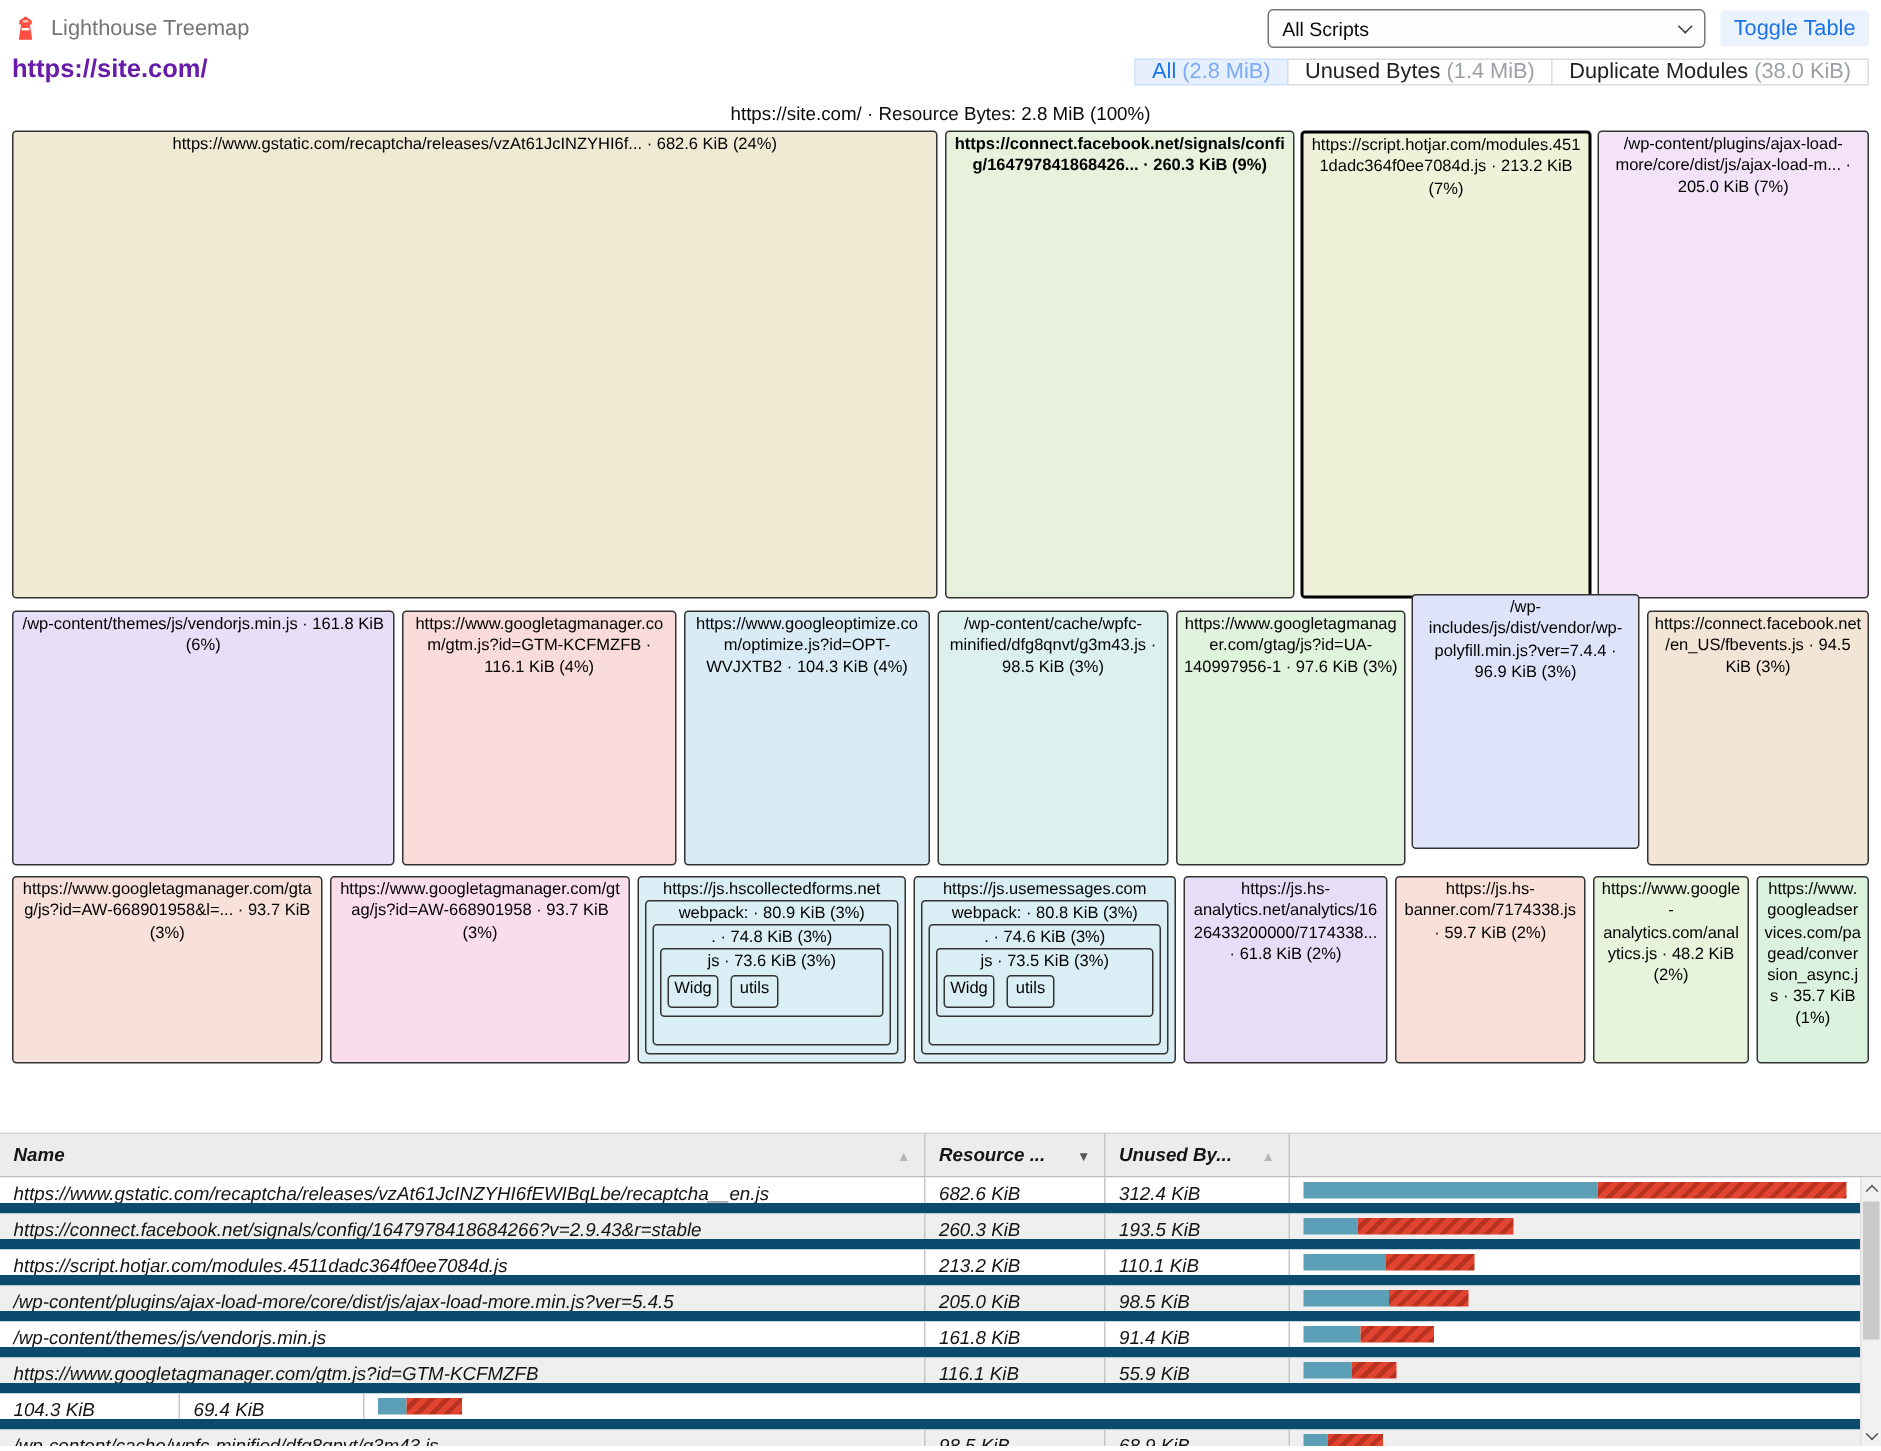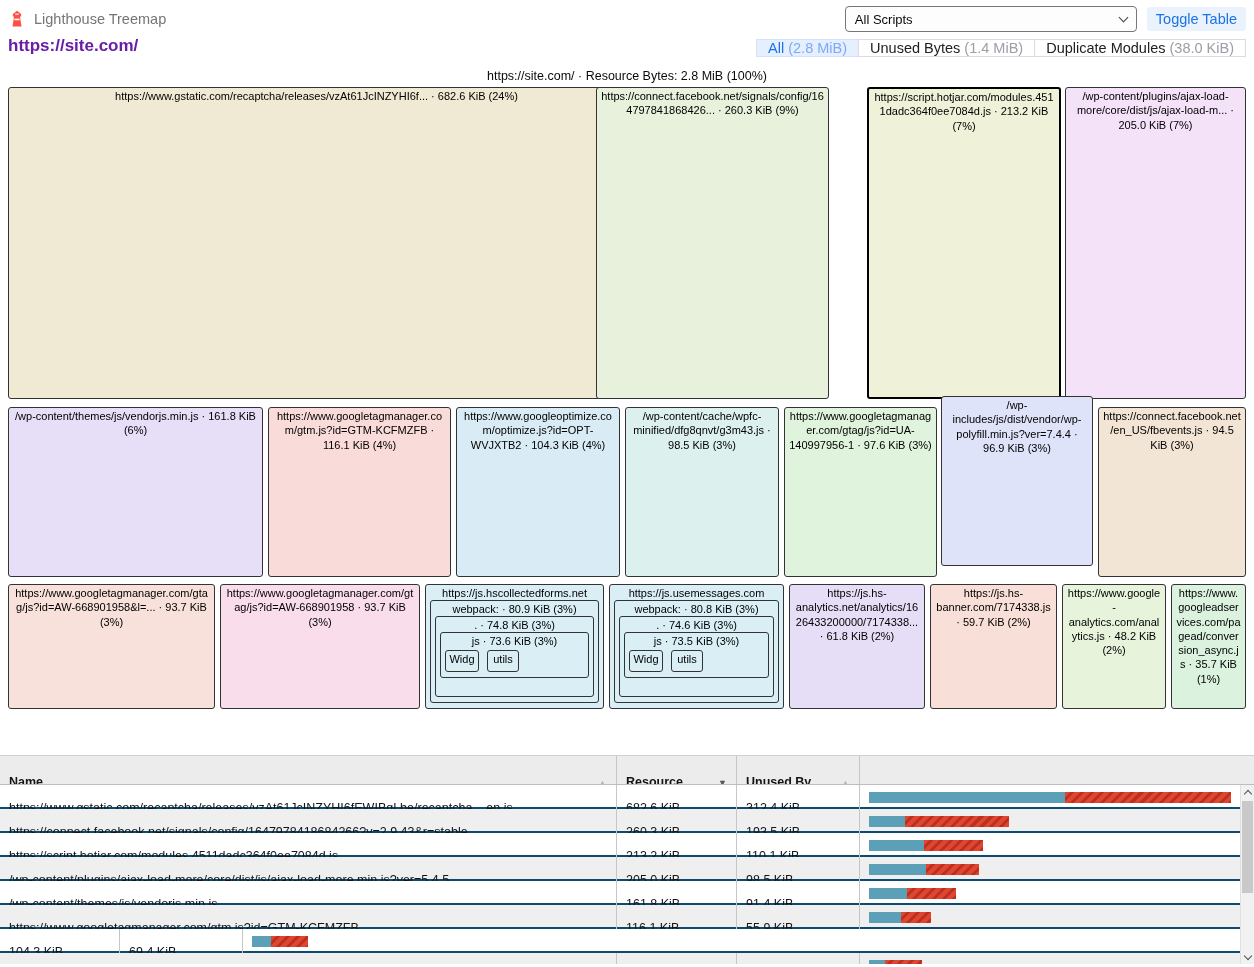--- a/index.html
+++ b/index.html
@@ -32,24 +32,24 @@
   .treemap-title { text-align:center; font-size:12.5px; color:#0a0a0a; margin:0 0 2px; }
   #treemap { position:relative; height:632px; }
   .cell { position:absolute; border:1px solid #333; border-radius:3px; font-size:11px; overflow:hidden; cursor:pointer; }
   .cell.selected { border:2px solid #000; }
   .cell-label { text-align:center; padding:1px 4px 0; overflow-wrap:anywhere; line-height:1.3; color:#000; }
   .nest { position:absolute; border:1px solid #333; border-radius:3px; overflow:hidden; }
   .nest .cell-label { white-space:normal; }
   .nest.tiny .cell-label { padding:1px 2px 0; white-space:nowrap; }
   
   #table { position:relative; margin-top:38px; height:209px; overflow:hidden; }
-  .trow { display:flex; height:24px; line-height:23px; background:#fff; border-bottom:2px solid #0c4a6e; }
+  .trow { display:flex; height:24px; line-height:23px; background:#fff; border-bottom:7px solid #0c4a6e; }
   .trow.even { background:#efefef; }
   .trow.head { height:30px; line-height:29px; background:#ececec; font-weight:bold; color:#3a3a3a; border-top:1px solid #cfcfcf; border-bottom:1px solid #bdbdbd; }
-  .tc { padding:12px 9px; font-size:12.5px; white-space:nowrap; overflow:hidden; color:#141414; }
+  .tc { padding:0 9px; font-size:12.5px; white-space:nowrap; overflow:hidden; color:#141414;font-style:italic; }
   .c-name { width:617px; border-right:1px solid #c6c6c6; }
   .c-res { width:120px; border-right:1px solid #c6c6c6; }
   .c-unused { width:123px; border-right:1px solid #c6c6c6; }
   .c-cov { width:380px; display:flex; align-items:center; }
   .sort-icon { float:right; font-size:9px; color:#b5b5b5; margin-top:1px; }
   .sort-icon.active { color:#555; }
   .bar-used, .bar-unused { display:inline-block; height:11px; }
   
   .vscroll { position:absolute; right:0; top:30px; bottom:0; width:14px; background:#f1f1f1; border-left:1px solid #e0e0e0; }
   .varrow { position:absolute; left:0; width:14px; height:15px; display:flex; align-items:center; justify-content:center; cursor:pointer; }
@@ -84,21 +84,21 @@
       <div class="tab"><span>Unused Bytes </span><span class="detail">(1.4 MiB)</span></div>
       <div class="tab"><span>Duplicate Modules </span><span class="detail">(38.0 KiB)</span></div>
     </div>
 </div>
 
 <div class="treemap-title">https://site.com/ · Resource Bytes: 2.8 MiB (100%)</div>
 <div id="treemap">
     <div class="cell" style="left: 8px; top: 2px; width: 617px; height: 312px; background: rgb(240, 233, 211);">
       <div class="cell-label">https://www.gstatic.com/recaptcha/releases/vzAt61JcINZYHI6f... · 682.6 KiB (24%)</div>
     </div>
-    <div class="cell" style="left: 596px; top: 2px; width: 233px; height: 312px; background: rgb(231, 241, 220);">
+    <div class="cell" style="left: 630px; top: 2px; width: 233px; height: 312px; background: rgb(231, 241, 220); font-weight: bold;">
       <div class="cell-label">https://connect.facebook.net/signals/config/164797841868426... · 260.3 KiB (9%)</div>
     </div>
     <div class="cell selected" style="left: 867px; top: 2px; width: 194px; height: 312px; background: rgb(240, 241, 217);">
       <div class="cell-label">https://script.hotjar.com/modules.4511dadc364f0ee7084d.js · 213.2 KiB (7%)</div>
     </div>
     <div class="cell" style="left: 1065px; top: 2px; width: 181px; height: 312px; background: rgb(243, 226, 248);">
       <div class="cell-label">/wp-content/plugins/ajax-load-more/core/dist/js/ajax-load-m... · 205.0 KiB (7%)</div>
     </div>
     <div class="cell" style="left: 8px; top: 322px; width: 255px; height: 170px; background: rgb(231, 223, 247);">
       <div class="cell-label">/wp-content/themes/js/vendorjs.min.js · 161.8 KiB (6%)</div>

